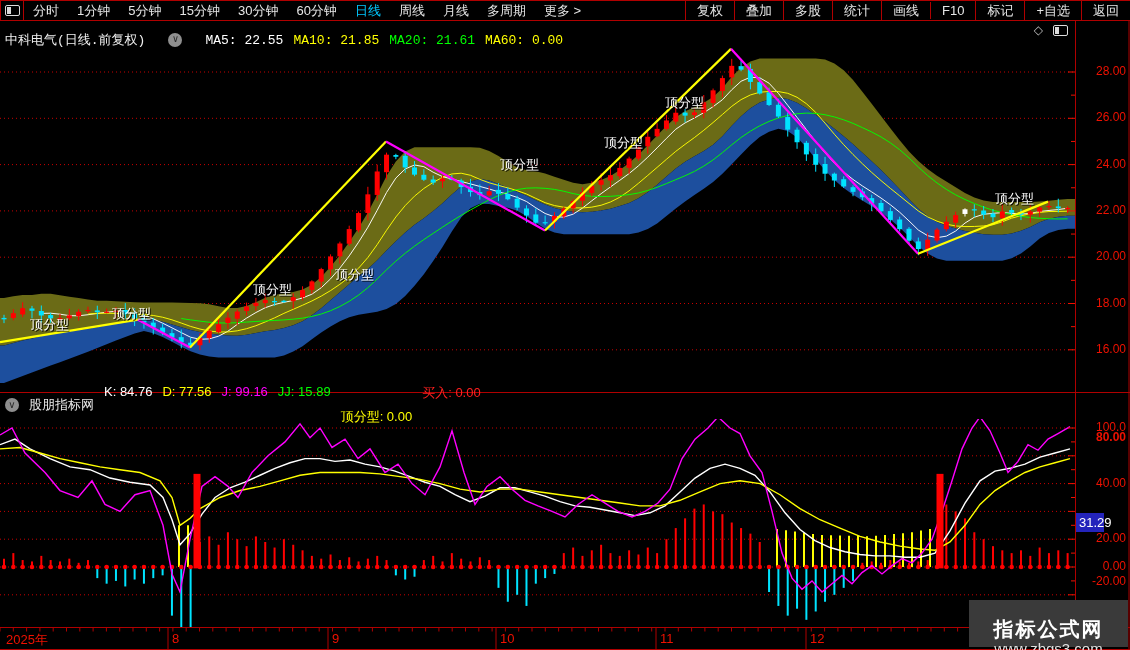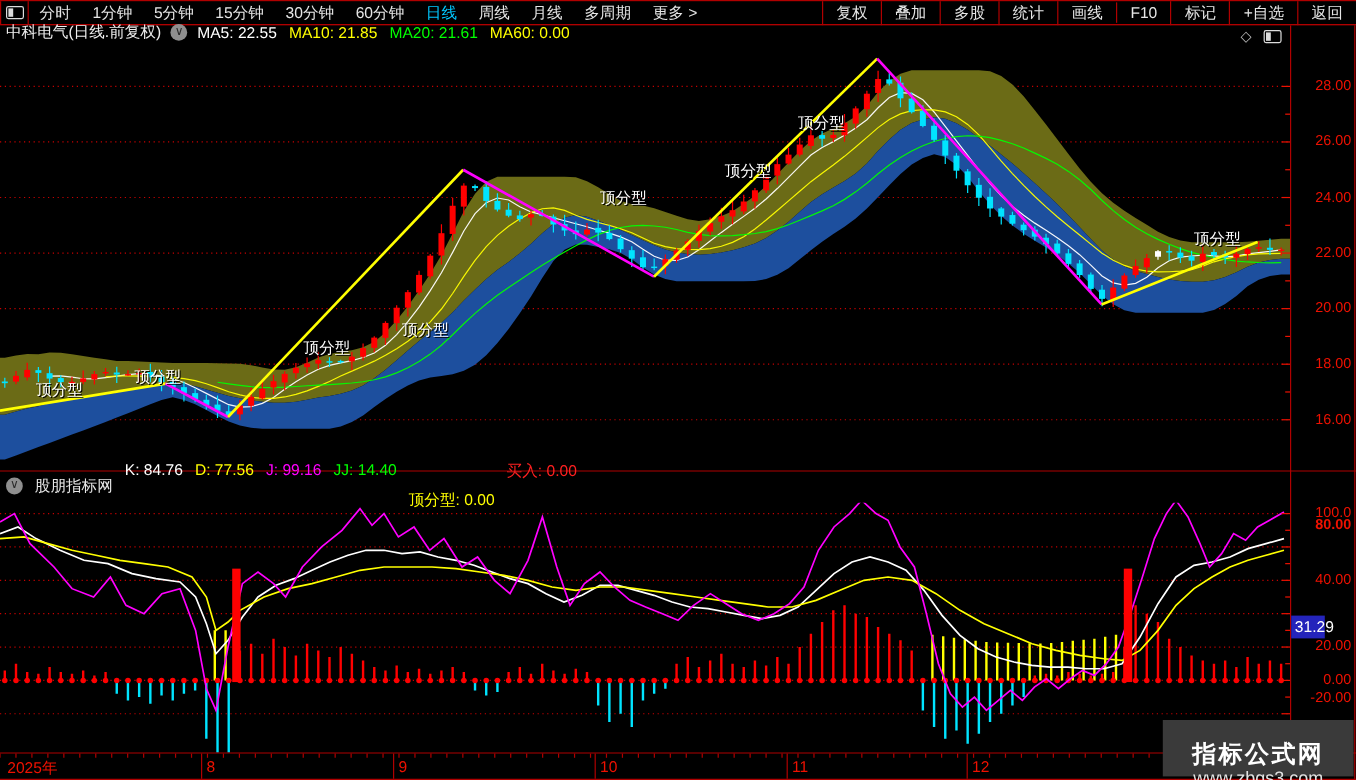--- a/index.html
+++ b/index.html
@@ -11,22 +11,22 @@
     background:#000;z-index:3;border-top:1px solid #b00000;border-bottom:1px solid #b00000;box-sizing:border-box;}
   .iconbox{width:24px;height:19px;display:flex;align-items:center;justify-content:center;
     border-right:1px solid #b00000;border-left:1px solid #b00000;box-sizing:border-box;flex:none;}
   .mitem{padding:0 9px;color:#e6e6e6;font-size:13px;white-space:nowrap;}
   .mitem.active{color:#00c8ff;}
   .mright{margin-left:auto;display:flex;align-items:center;height:19px;text-decoration:underline;}
   .mright .mitem{border-left:1px solid #b00000;padding:1px 11px;}
   .spliticon{width:13px;height:9px;border:1px solid #dcdcdc;border-radius:2px;position:relative;}
   .spliticon::after{content:"";position:absolute;left:1px;top:1px;bottom:1px;width:4px;background:#dcdcdc;}
   
-  .inforow{position:absolute;left:0;top:17px;width:1060px;height:20px;display:flex;align-items:center;
-    gap:8px;padding-left:5px;z-index:3;font-size:13px;box-sizing:border-box;}
+  .inforow{position:absolute;left:0;top:30px;width:1060px;height:20px;display:flex;align-items:center;
+    gap:23px;padding-left:5px;z-index:3;font-size:13px;box-sizing:border-box;font-family:Liberation Mono, monospace;}
   .title{color:#efefef;white-space:nowrap;}
   .circ{width:14px;height:14px;border-radius:50%;background:#8f8f8f;color:#2b2b2b;font-size:10px;
     display:flex;align-items:center;justify-content:center;flex:none;line-height:1;}
   .mav{white-space:nowrap;}
   .info-icons{position:absolute;top:24px;right:62px;display:flex;gap:10px;z-index:3;align-items:center;}
   .diamond{color:#b9b9b9;font-size:12px;line-height:1;}
   
   .indheader{position:absolute;left:0;top:394px;height:22px;display:flex;align-items:center;gap:10px;
     padding-left:5px;font-size:13px;z-index:3;}
   
@@ -739,21 +739,21 @@
     <span class="spliticon"></span>
   </div>
 
   <div class="indheader">
     <span class="circ">∨</span>
     <span style="color:#e8e8e8">股朋指标网</span>
     <span style="display:flex;gap:10px">
         <span class="mav" style="color: rgb(255, 255, 255);">K: 84.76</span>
         <span class="mav" style="color: rgb(255, 255, 0);">D: 77.56</span>
         <span class="mav" style="color: rgb(255, 0, 255);">J: 99.16</span>
-        <span class="mav" style="color: rgb(0, 255, 0);">JJ: 14.40</span>
+        <span class="mav" style="color: rgb(0, 255, 0);">JJ: 15.89</span>
         <span class="mav" style="color: rgb(255, 255, 0); margin-top: 24px;">顶分型: 0.00</span>
         <span class="mav" style="color: rgb(255, 32, 32);">买入: 0.00</span>
       </span>
   </div>
 
   <div id="fractals">
       <div class="fractal" style="left: 30px; top: 316px;">顶分型</div>
       <div class="fractal" style="left: 112px; top: 305px;">顶分型</div>
       <div class="fractal" style="left: 253px; top: 281px;">顶分型</div>
       <div class="fractal" style="left: 335px; top: 266px;">顶分型</div>

